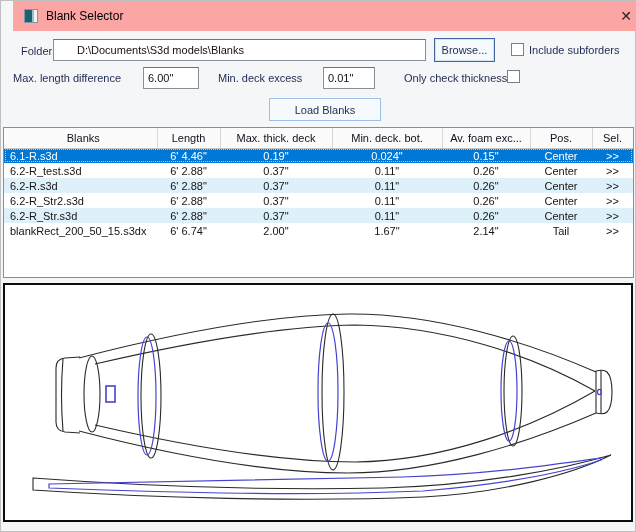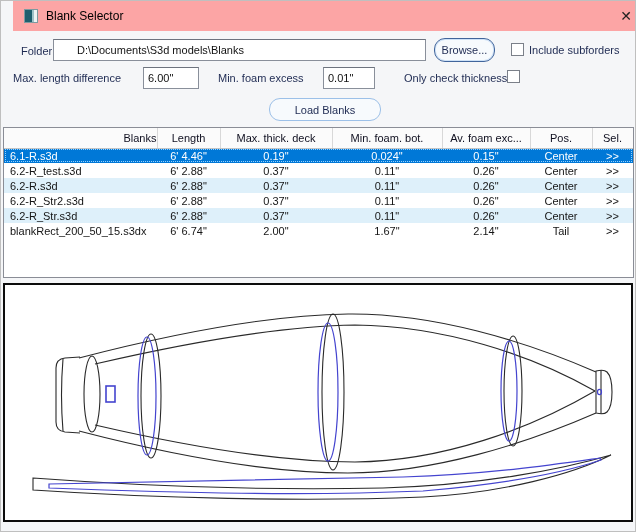--- a/index.html
+++ b/index.html
@@ -22,40 +22,40 @@
 
   
   .lbl { position:absolute; font-size:11px; color:#1e2a52; white-space:nowrap; }
   .txt {
     position:absolute; height:22px; font-size:11px; color:#111;
     background:#fff; border:1px solid #898f9a; border-top-color:#6d737e;
     padding:0 4px; font-family:"Liberation Sans", sans-serif;
   }
   .btn {
     position:absolute; font-size:11px; color:#1e2a52; text-align:center;
-    background:#f7fafd; cursor:default;border-radius:11px;
+    background:#f7fafd; cursor:default;
   }
   .btn-browse { left:433px; top:37px; width:61px; height:24px;
     border:1px solid #41659c; box-shadow:inset 0 0 0 1px #cfe2f7; }
   .btn-load { left:268px; top:97px; width:112px; height:23px;
     border:1px solid #9cc0e8; }
   .chk { position:absolute; width:13px; height:13px; background:#fff; border:1px solid #7b8089; }
 
   
   .table-wrap {
     position:absolute; left:2px; top:126px; width:631px; height:151px;
     background:#fff; border:1px solid #8a8d96; overflow:hidden;
   }
   table { border-collapse:collapse; table-layout:fixed; width:629px; }
   th {
     height:20px; font-size:11px; font-weight:normal; color:#101020;
     background:#fbfbfb; border-right:1px solid #d8d8d8; border-bottom:1px solid #c4c4c4;
     text-align:center; overflow:hidden; white-space:nowrap;
   }
-  th.h-name { text-align:right; padding-left:6px; }
+  th.h-name { text-align:center; padding-left:6px; }
   td {
     height:15px; font-size:11px; color:#151515; text-align:center;
     overflow:hidden; white-space:nowrap; padding:0;
   }
   td.cell-name { text-align:left; padding-left:6px; }
   tr.alt { background:#def0fa;padding-left:41px; }
   tr.selected { background:#0078d7; }
   tr.selected td { color:#fff; }
   tr.selected { outline:1px dotted #93d1ff; outline-offset:-2px;margin-left:16px; }
   td.cell-sel { cursor:default; }
@@ -79,21 +79,21 @@
   </div>
 
   <span class="lbl" style="left:12px; top:44px;padding-left:8px;">Folder</span>
   <input class="txt" style="left: 52px; top: 38px; width: 373px; padding-left: 23px;" value="D:\Documents\S3d models\Blanks">
   <button class="btn btn-browse">Browse...</button>
   <span class="chk" style="left:510px; top:42px;"></span>
   <span class="lbl" style="left:528px; top:43px;">Include subforders</span>
 
   <span class="lbl" style="left:12px; top:71px;">Max. length difference</span>
   <input class="txt" style="left: 142px; top: 66px; width: 56px;" value="6.00&quot;">
-  <span class="lbl" style="left:217px; top:71px;">Min. foam excess</span>
+  <span class="lbl" style="left:217px; top:71px;">Min. deck excess</span>
   <input class="txt" style="left: 322px; top: 66px; width: 52px;" value="0.01&quot;">
   <span class="lbl" style="left:403px; top:71px;">Only check thickness</span>
   <span class="chk" style="left:506px; top:69px;"></span>
 
   <button class="btn btn-load">Load Blanks</button>
 
   <div class="table-wrap">
     <table>
       <colgroup>
         <col style="width:153px">
@@ -102,21 +102,21 @@
         <col style="width:110px">
           <col style="width:88px">
           <col style="width:62px">
           <col style="width:41px">
       </colgroup>
       <thead>
         <tr>
           <th class="h-name">Blanks</th>
           <th>Length</th>
           <th>Max. thick. deck</th>
-          <th>Min. foam. bot.</th>
+          <th>Min. deck. bot.</th>
           <th>Av. foam exc...</th>
           <th>Pos.</th>
           <th>Sel.</th>
         </tr>
       </thead>
       <tbody>
           <tr class="selected">
             <td class="cell-name">6.1-R.s3d</td>
             <td>6' 4.46"</td>
             <td>0.19"</td>

